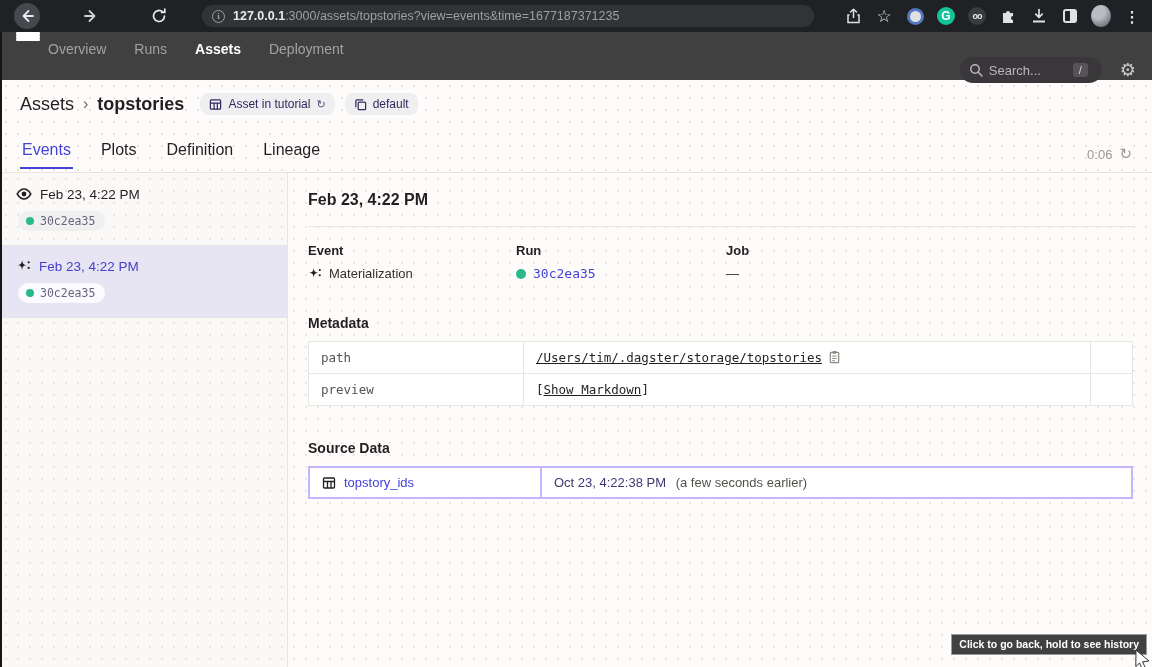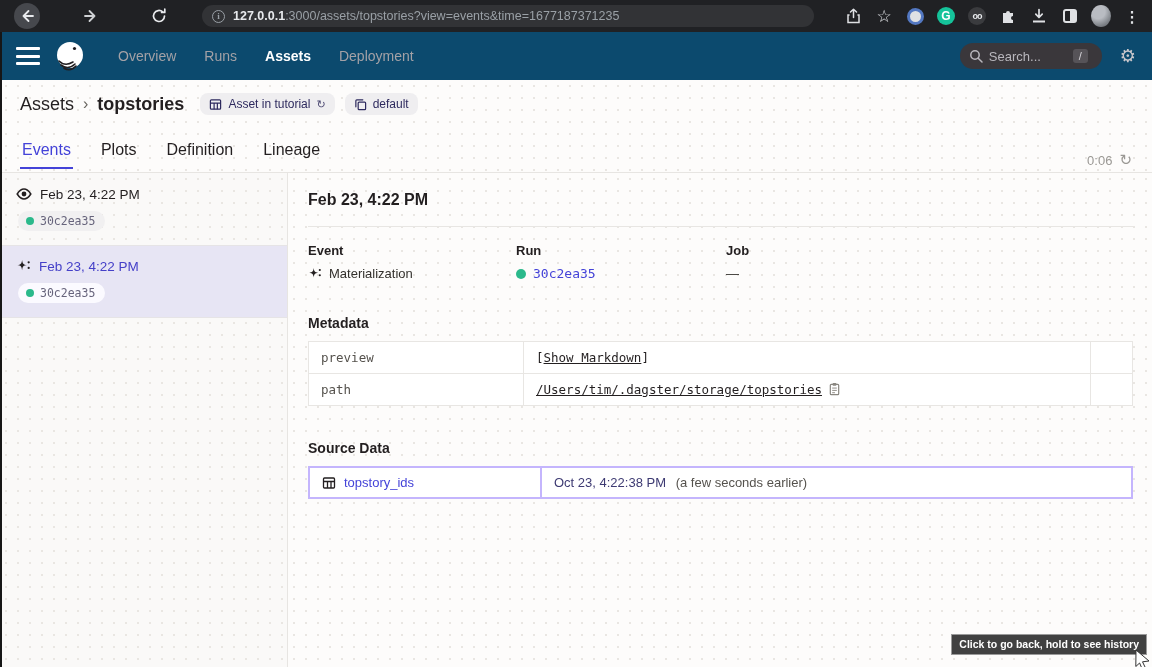--- a/index.html
+++ b/index.html
@@ -21,21 +21,21 @@
   .bico { color:#dfe1e4; font-size:15px; line-height:1; display:flex; align-items:center; justify-content:center; width:20px; height:20px; }
   .ext-ring { width:17px; height:17px; border-radius:50%; border:3px solid #5378c2; background:#dfe1e4; }
   .ext-g { width:18px; height:18px; border-radius:50%; background:#15c39a; color:#fff; font-size:12px; font-weight:700; display:flex; align-items:center; justify-content:center; }
   .ext-oo { width:18px; height:18px; border-radius:50%; background:#3a3b3e; color:#e8eaed; font-size:9px; font-weight:700; letter-spacing:-1px; display:flex; align-items:center; justify-content:center; }
   .side-toggle { width:14px; height:14px; border:2px solid #dfe1e4; border-radius:3px; position:relative; }
   .side-toggle::after { content:""; position:absolute; right:0; top:0; bottom:0; width:5px; background:#dfe1e4; }
   .avatar { width:22px; height:22px; border-radius:50%; background:radial-gradient(circle at 35% 30%, #b9bcc2 0 35%, #7e8288 70%, #55585c); }
   .dots { color:#dfe1e4; font-size:15px; font-weight:700; }
 
   
-  .navbar { height:48px; background:#0c4a6e; display:flex; align-items:center; padding:0 16px; }
+  .navbar { height:48px; background:#404040; display:flex; padding:0 16px;flex-direction:column; }
   .hamburger { width:24px; height:18px; display:flex; flex-direction:column; justify-content:space-between; cursor:pointer; }
   .hamburger span { display:block; height:3px; background:#fff; border-radius:1px; }
   .logo { width:32px; height:32px; margin-left:14px; }
   .nav-links { display:flex; gap:28px; margin-left:32px; }
   .nav-link { font-size:14px; color:#a3a1a6; cursor:pointer; }
   .nav-link.active { color:#fff; font-weight:700; }
   .nav-right { margin-left:auto; display:flex; align-items:center; gap:18px; }
   .search-pill { width:142px; height:26px; background:#3a373b; border-radius:13px; display:flex; align-items:center; padding:0 6px 0 9px; gap:6px; }
   .search-pill input { background:transparent; border:none; outline:none; color:#cfcdd2; font-size:13px; width:78px; font-family:"Liberation Sans",sans-serif; }
   .search-pill input::placeholder { color:#b9b7bd; }
@@ -50,21 +50,21 @@
   .crumb .name { font-weight:700; }
   .badges { display:flex; align-items:center; gap:10px; margin-left:16px; }
   .badge { background:#efeef0; border-radius:8px; padding:4px 9px; font-size:12px; color:#2e2a5e; display:flex; align-items:center; gap:6px; cursor:pointer; }
   .badge .r { color:#4a4670; font-size:11px; }
   .materialize-btn { margin-left:auto; background:#211e21; color:#fff; border:none; border-radius:8px; height:30px; padding:0 12px; font-size:13px; font-weight:600; display:flex; align-items:center; gap:7px; cursor:pointer; font-family:"Liberation Sans",sans-serif; }
 
   .tabs-row { height:45px; display:flex; align-items:flex-end; padding:0 20px; border-bottom:1px solid #e7e5e2; }
   .tab { font-size:16px; color:#231f20; padding:0 2px 10px; margin-right:26px; margin-bottom:3px; cursor:pointer; position:relative; }
   .tab.active { color:#4443d8; }
   .tab.active::after { content:""; position:absolute; left:0; right:0; bottom:0; height:2px; background:#4443d8; }
-  .tabs-right { margin-left:auto; display:flex; align-items:center; gap:7px; color:#9a9894; font-size:13px; margin-bottom:3px; }
+  .tabs-right { margin-left:auto; display:flex; align-items:center; gap:7px; color:#9a9894; font-size:13px; margin-bottom:9px; }
   .tabs-right .r { font-size:15px; cursor:pointer; }
 
   .content { display:flex; height:494px; }
   .sidebar { width:288px; flex:0 0 288px; border-right:1px solid #e7e5e2; background-color:#faf9f8; }
   .event-item { padding:13px 16px 14px; border-bottom:1px solid #e6e4e6; cursor:pointer; }
   .event-item .row1 { display:flex; align-items:center; gap:8px; font-size:13.5px; color:#231f20; }
   .event-item.selected { background:#e7e5f4; background-image:none; }
   .event-item.selected .row1 { color:#4540c8; }
   .run-pill { display:inline-flex; align-items:center; gap:6px; margin-top:9px; margin-left:2px; background:#f1f0f1; border-radius:10px; padding:3px 10px 3px 8px; font-size:11.5px; color:#67647c; cursor:pointer; }
   .event-item.selected .run-pill { background:#fbfaff; }
@@ -293,31 +293,31 @@
         <div class="col-val">
             <span>—</span>
           </div>
       </div>
     </div>
 
     <div class="section-head">Metadata</div>
     <table class="meta">
       <tbody>
       <tr>
-        <td class="k mono">preview</td>
-        <td class="mono"><span class="bracket">[</span><span class="linkish">Show Markdown</span><span class="bracket">]</span></td>
-        <td class="spacer"></td>
-      </tr>
-      <tr>
         <td class="k mono">path</td>
         <td class="mono"><span class="linkish">/Users/tim/.dagster/storage/topstories</span><svg class="copy-ic" width="13" height="14" viewBox="0 0 14 15" style="display:inline">
                 <rect x="2.5" y="2.5" width="9" height="11" rx="1" stroke="#8a8781" stroke-width="1.3" fill="none"></rect>
                 <rect x="5" y="1" width="4" height="3" rx="0.8" fill="#8a8781"></rect>
                 <path d="M4.5 6.5 H9.5 M4.5 9 H9.5 M4.5 11.5 H7.5" stroke="#8a8781" stroke-width="1"></path>
               </svg></td>
+        <td class="spacer"></td>
+      </tr>
+      <tr>
+        <td class="k mono">preview</td>
+        <td class="mono"><span class="bracket">[</span><span class="linkish">Show Markdown</span><span class="bracket">]</span></td>
         <td class="spacer"></td>
       </tr>
     </tbody>
       </table>
 
     <div class="section-head">Source Data</div>
     <table class="src">
       <tbody>
           <tr>
         <td class="src-name">

